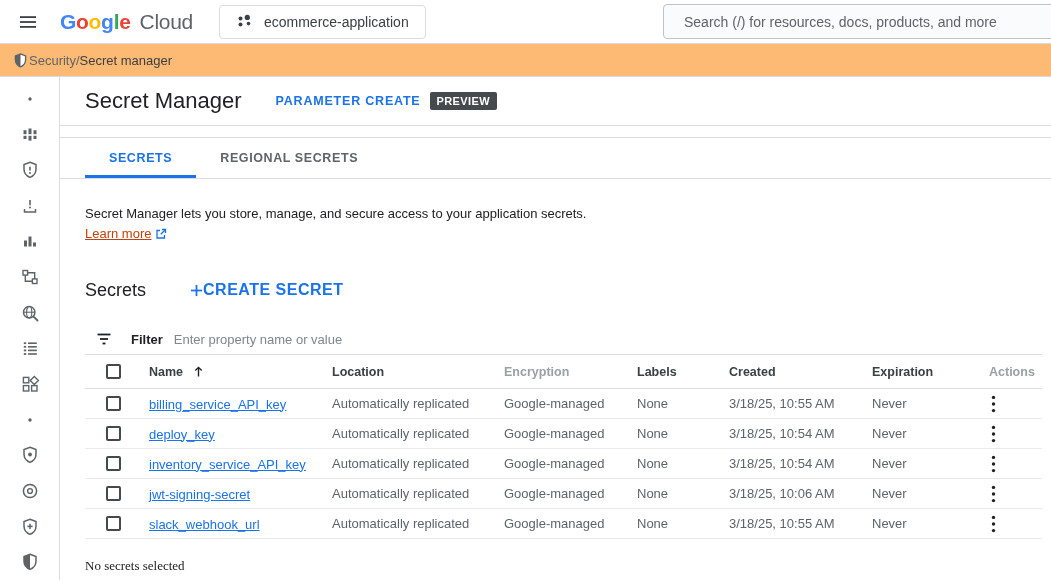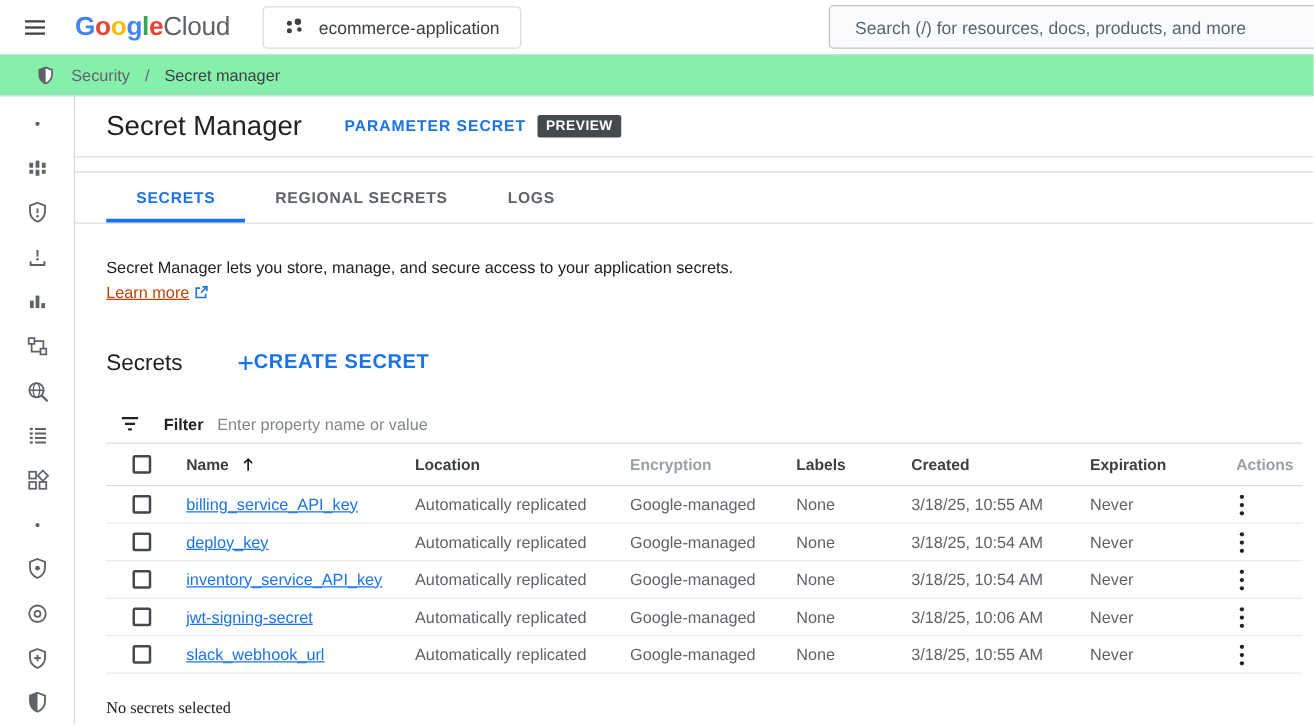--- a/index.html
+++ b/index.html
@@ -4,31 +4,31 @@
 <style>
   * { box-sizing: border-box; margin: 0; padding: 0; }
   html,body { width:1051px; height:581px; overflow:hidden; background:#fff;
     font-family:"Liberation Sans", sans-serif; color:#202124; }
 
   
   .topbar { height:44px; border-bottom:1px solid #dadce0; display:flex; align-items:center; position:relative; background:#fff; }
   .hamburger { margin-left:14px; background:none; border:none; cursor:pointer; display:flex; padding:4px; }
   .logo { margin-left:18px; font-size:21px; display:flex; align-items:center; letter-spacing:-0.3px; white-space:pre; }
   .logo-google span { font-weight:bold; }
-  .logo-cloud { color:#5f6368; margin-left:0; }
+  .logo-cloud { color:#5f6368; margin-left:9px; }
   .project-btn { margin-left:26px; height:34px; display:flex; align-items:center; gap:10px;
     border:1px solid #dadce0; border-radius:4px; background:#fff; padding:0 16px; cursor:pointer;
     font-family:inherit; font-size:14px; color:#3c4043; }
   .search { position:absolute; left:663px; top:4px; width:396px; height:35px;
     border:1px solid #c0c4c8; border-radius:4px; background:#fafbfc; padding:0 20px;
     font-family:inherit; font-size:14px; color:#202124; outline:none; }
   .search::placeholder { color:#5f6368; }
 
   
-  .crumbbar { height:33px; border-bottom:1px solid #dadce0; display:flex; align-items:center; padding-left:28px; gap:12px; background:#86efac; }
+  .crumbbar { height:33px; border-bottom:1px solid #dadce0; display:flex; align-items:center; padding-left:12px; gap:0; background:#fdba74; }
   .crumb-link { font-size:13px; color:#5f6368; text-decoration:none; cursor:pointer; }
   .crumb-sep { font-size:13px; color:#5f6368; }
   .crumb-current { font-size:13px; color:#3c4043; }
 
   
   .content { display:flex; height:503px; }
   .sidebar { width:60px; border-right:1px solid #dadce0; display:flex; flex-direction:column; align-items:center; flex:none; }
   .nav-item { width:60px; height:36px; display:flex; align-items:center; justify-content:center; cursor:pointer; }
   .nav-item:first-child { margin-top:4px; }
   .main { flex:1; min-width:0; }
@@ -220,29 +220,28 @@
         <path d="M10 2.2 L16 4.6 V9 C16 12.8 13.6 15.9 10 17.4 C6.4 15.9 4 12.8 4 9 V4.6 Z" fill="#fff" stroke="#5f6368" stroke-width="1.5"></path>
         <path d="M10 2.2 L4 4.6 V9 C4 12.8 6.4 15.9 10 17.4 Z" fill="#5f6368"></path>
       </svg>
     </div>
   </aside>
 
   <main class="main">
 
     <div class="title-row">
       <h1 class="page-title">Secret Manager</h1>
-      <a class="pm-link">PARAMETER SECRET</a>
+      <a class="pm-link">PARAMETER CREATE</a>
       <span class="badge">PREVIEW</span>
     </div>
     <div class="title-sub-divider"></div>
 
     <div class="tabs">
       <div class="tab active">SECRETS</div>
       <div class="tab">REGIONAL SECRETS</div>
-      <div class="tab">LOGS</div>
     </div>
 
     <div class="desc">
       <div>Secret Manager lets you store, manage, and secure access to your application secrets.</div>
       <a class="learn-more">
         <span>Learn more</span>
         <svg width="12" height="12" viewBox="0 0 12 12">
           <path d="M5 2.5 H2 V10 H9.5 V7" fill="none" stroke="#1a73e8" stroke-width="1.3"></path>
           <path d="M7 1.5 H10.5 V5" fill="none" stroke="#1a73e8" stroke-width="1.3"></path>
           <line x1="10.3" y1="1.7" x2="5.8" y2="6.2" stroke="#1a73e8" stroke-width="1.3"></line>

